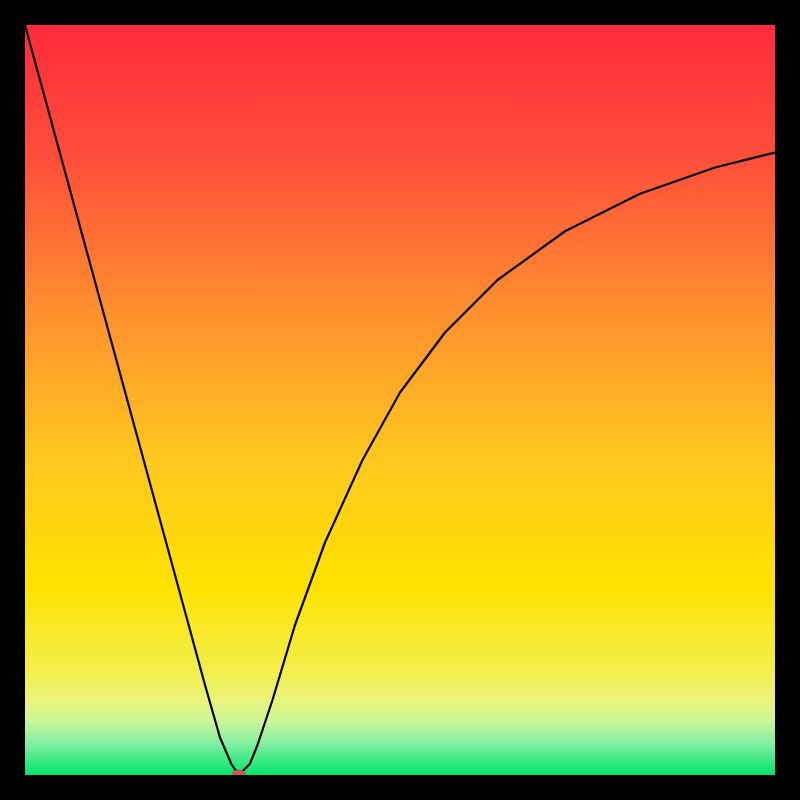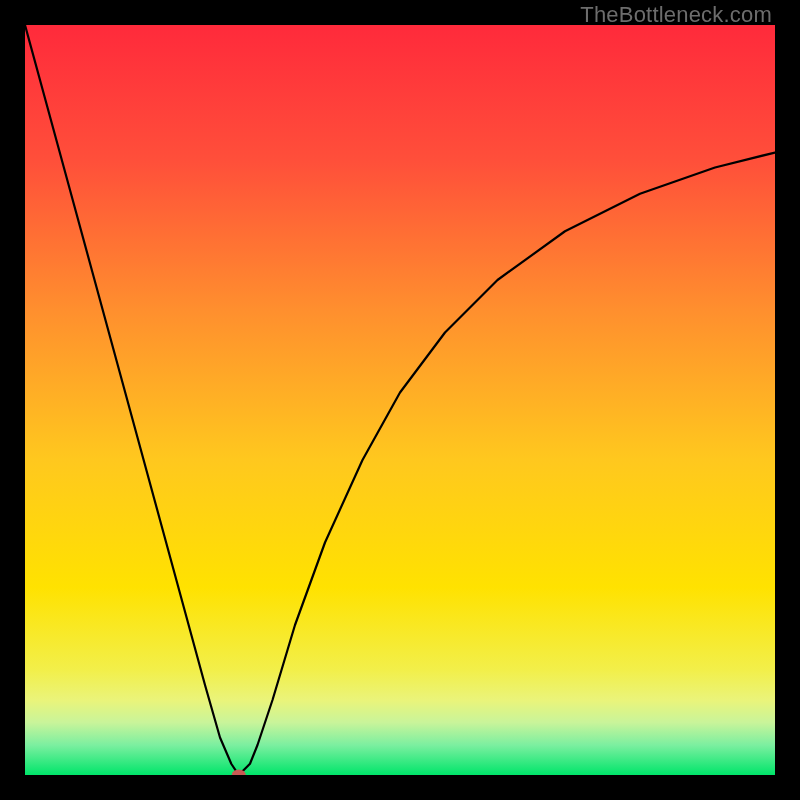--- a/index.html
+++ b/index.html
@@ -38,21 +38,20 @@
   .plot svg {
     display: block;
     width: 750px;
     height: 750px;
   }
 </style>
 </head>
 <body>
 
 <div class="frame">
-  <div class="watermark">TheBottleneck.com</div>
 
   <div class="plot">
     <svg viewBox="0 0 750 750">
       <defs>
         <linearGradient id="bg-grad" x1="0" y1="0" x2="0" y2="1">
           <stop offset="0%" stop-color="#ff2a3b"></stop>
           <stop offset="18%" stop-color="#ff4f3a"></stop>
           <stop offset="38%" stop-color="#ff8f2e"></stop>
           <stop offset="58%" stop-color="#ffc81e"></stop>
           <stop offset="75%" stop-color="#ffe200"></stop>

